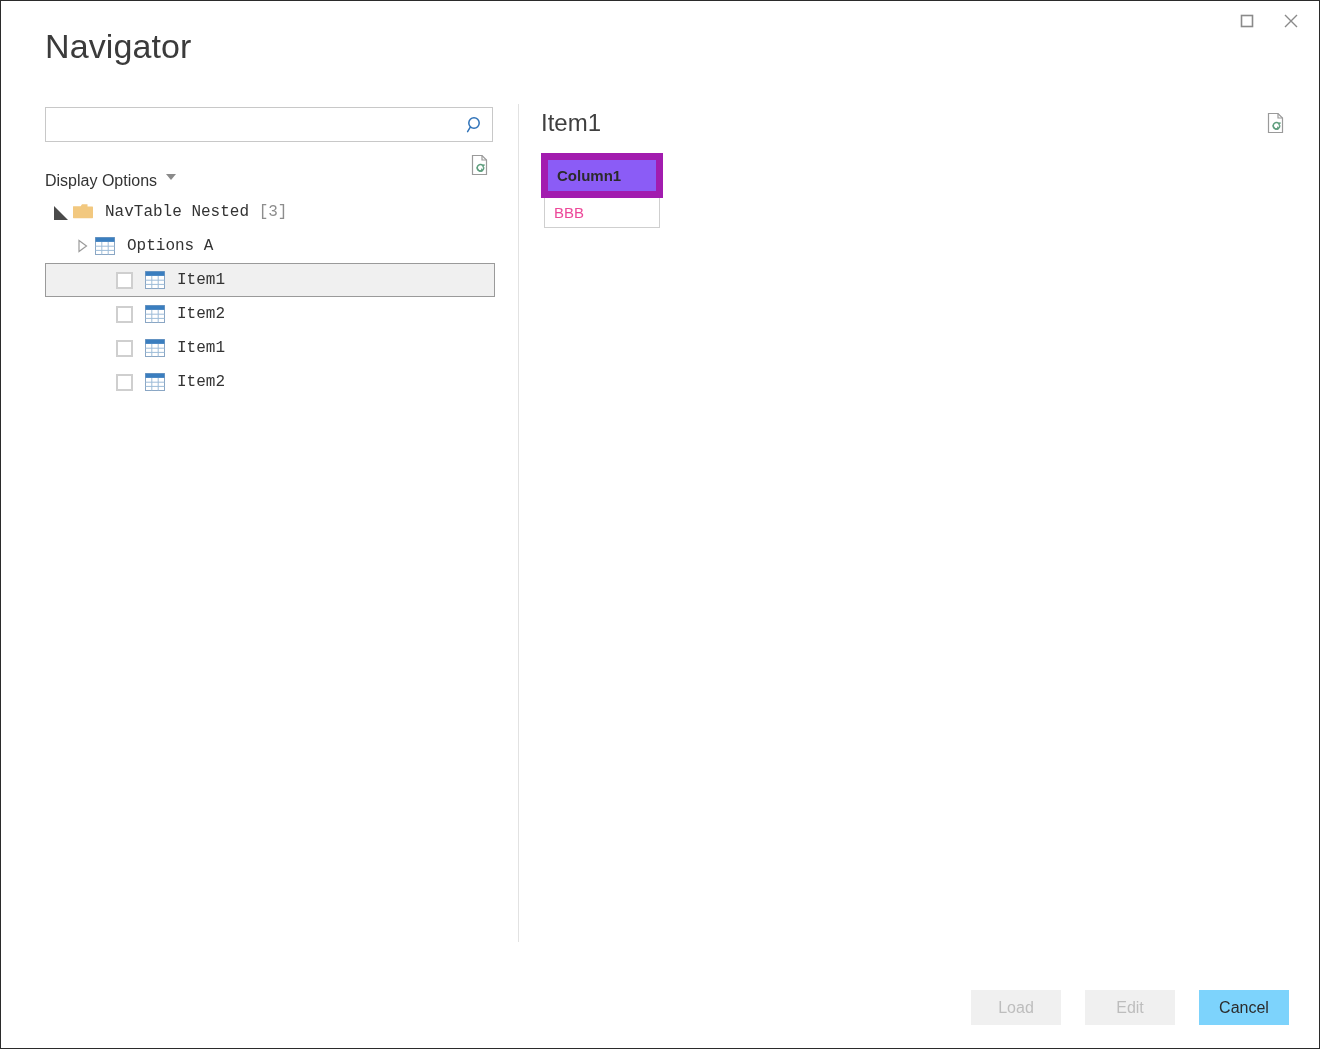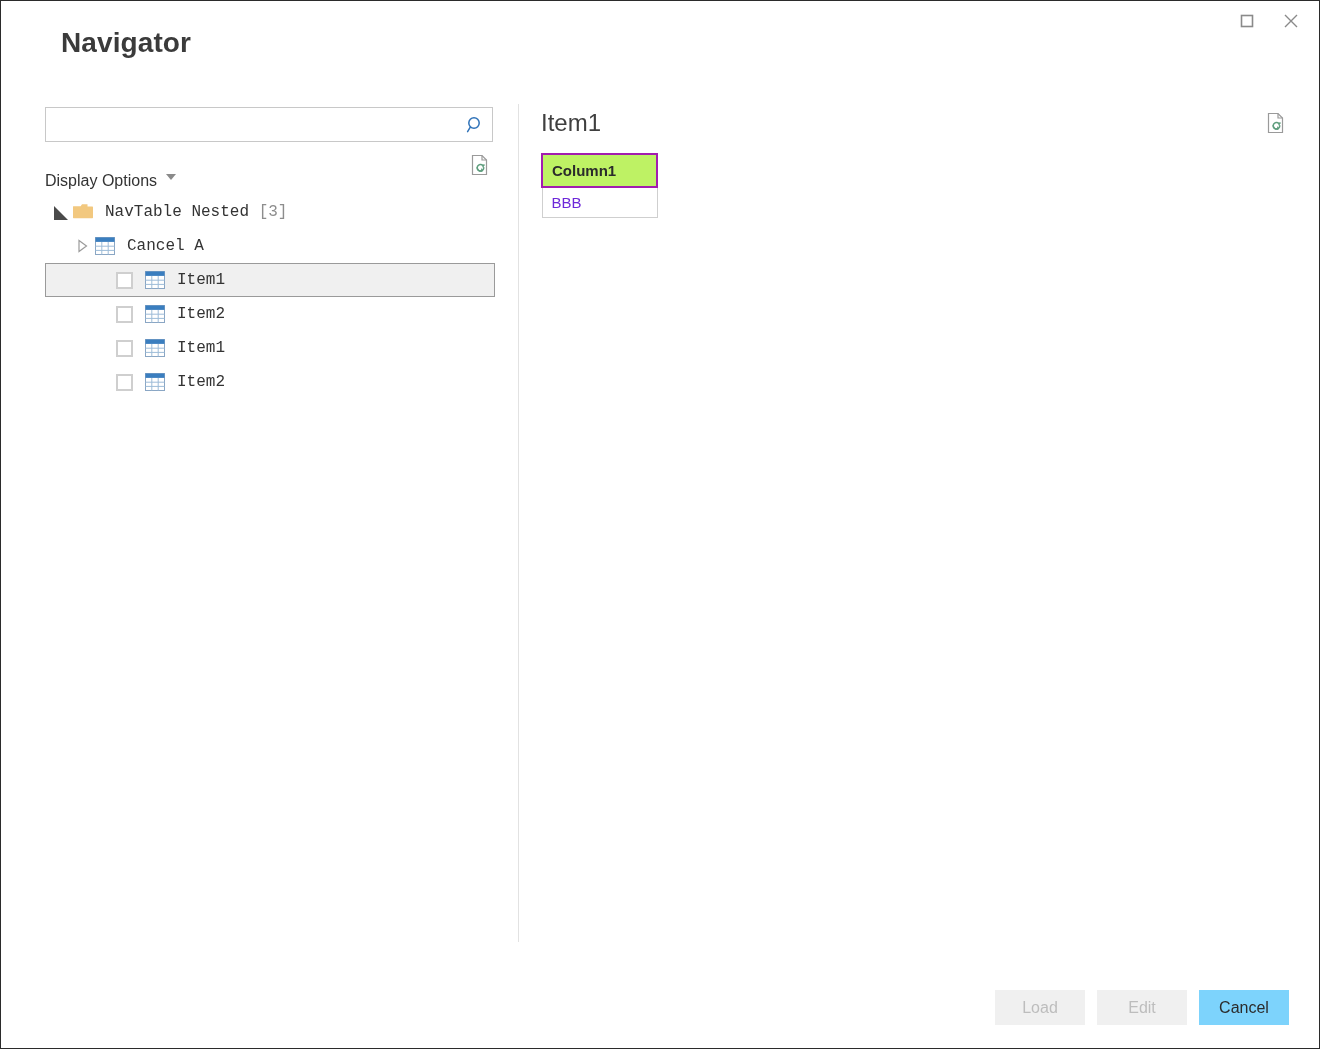--- a/index.html
+++ b/index.html
@@ -25,23 +25,23 @@
   }
   .wc-btn {
     width: 44px; height: 36px;
     display: flex; align-items: center; justify-content: center;
     cursor: default;
   }
 
   
   #page-title {
     position: absolute;
-    left: 60px; top: 26px;
-    font-size: 28px;
-    font-weight: 700;
+    left: 44px; top: 26px;
+    font-size: 34px;
+    font-weight: 400;
     color: #3b3b3b;
     letter-spacing: 0.1px;
     font-family: "Liberation Sans", sans-serif;
   }
 
   
   #left-pane {
     position: absolute;
     left: 44px; top: 106px;
     width: 450px;
@@ -174,43 +174,43 @@
     width: 26px; height: 28px;
     display: flex; align-items: center; justify-content: center;
     margin-top: 4px;
   }
   #preview-table {
     margin-top: 14px;
     border-collapse: collapse;
     table-layout: fixed;
   }
   #preview-table th {
-    background: #bef264;
-    border: 2px solid #a21caf;
+    background: #8b5cf6;
+    border: 7px solid #a21caf;
     font-size: 15px;
     font-weight: bold;
     color: #2b2b2b;
     text-align: left;
     padding: 7px 9px;
     width: 115px;
   }
   #preview-table td {
     background: #ffffff;
     border: 1px solid #cfcfcf;
     border-top: none;
     font-size: 15px;
-    color: #6d28d9;
+    color: #ec4899;
     padding: 6px 9px;
   }
 
   
   #footer {
     position: absolute;
     right: 30px; bottom: 23px;
-    display: flex; align-items: flex-start; gap: 12px;
+    display: flex; align-items: flex-start; gap: 24px;
   }
   .footer-btn {
     min-width: 90px;
     height: 35px;
     padding: 0 16px;
     border: none;
     font-size: 16px;
     font-family: "Liberation Sans", sans-serif;
     background: #f0f0f0;
     color: #bdbdbd;
@@ -297,21 +297,21 @@
               <path d="M2 1.5 L9.5 7 L2 12.5 Z" fill="none" stroke="#9b9b9b" stroke-width="1.2"></path>
             </svg>
           </span>
           <span class="icon-slot">
             <svg width="20" height="18" viewBox="0 0 20 18">
               <rect x="0.5" y="0.5" width="19" height="17" fill="#ffffff" stroke="#8aa6c4" stroke-width="1"></rect>
               <rect x="0.5" y="0.5" width="19" height="4.4" fill="#3a7ebf"></rect>
               <path d="M6.8 5 V17.5 M13.2 5 V17.5 M0.5 9.2 H19.5 M0.5 13.4 H19.5" stroke="#9dbcd8" stroke-width="1" fill="none"></path>
             </svg>
           </span>
-          <span class="tree-label">Cancel A</span>
+          <span class="tree-label">Options A</span>
         </div>
         <div class="tree-row selected">
           <span class="indent" style="width: 44px;"></span>
           <span class="twisty"></span>
           <span class="checkbox"></span>
           <span class="icon-slot">
             <svg width="20" height="18" viewBox="0 0 20 18">
               <rect x="0.5" y="0.5" width="19" height="17" fill="#ffffff" stroke="#8aa6c4" stroke-width="1"></rect>
               <rect x="0.5" y="0.5" width="19" height="4.4" fill="#3a7ebf"></rect>
               <path d="M6.8 5 V17.5 M13.2 5 V17.5 M0.5 9.2 H19.5 M0.5 13.4 H19.5" stroke="#9dbcd8" stroke-width="1" fill="none"></path>

